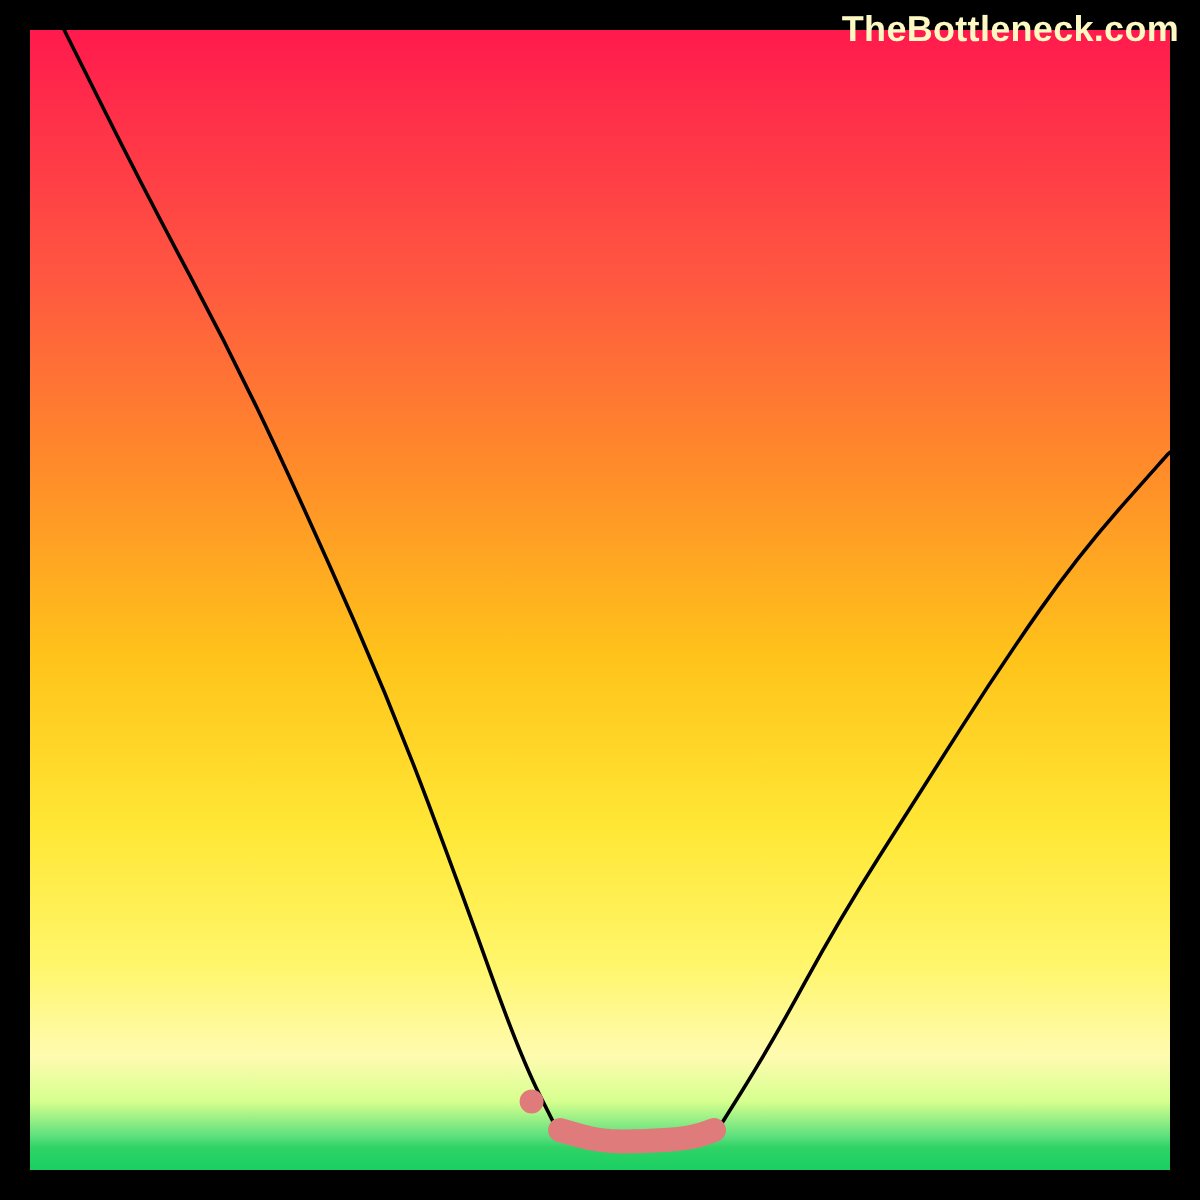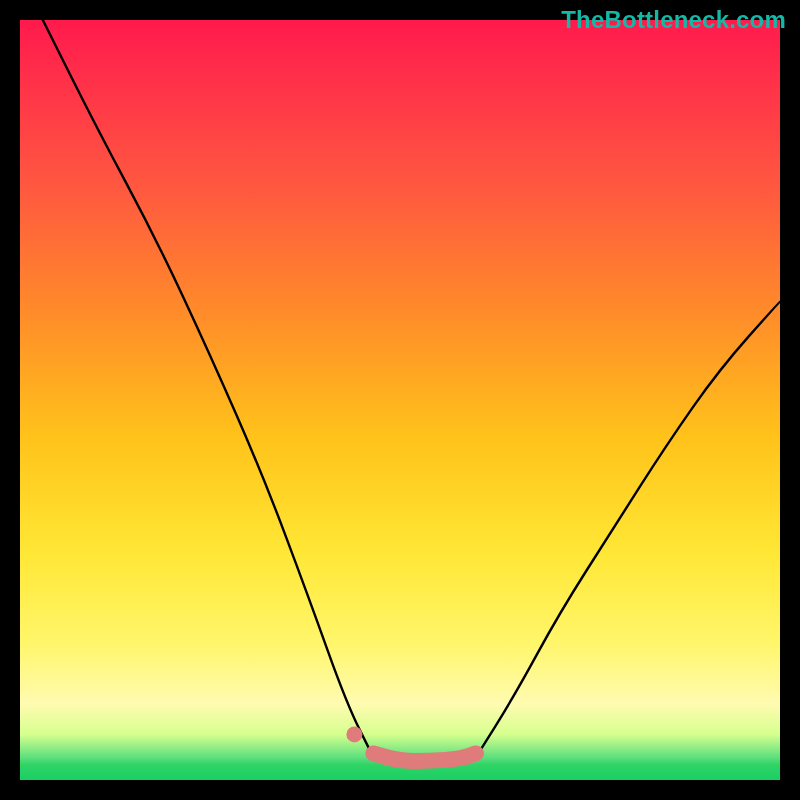--- a/index.html
+++ b/index.html
@@ -10,21 +10,21 @@
     height: 800px;
     background: #000;
   }
   .watermark {
     position: absolute;
     top: 6px;
     right: 14px;
     font-family: Arial, Helvetica, sans-serif;
     font-size: 24px;
     font-weight: 600;
-    color: #14b8a6;
+    color: #fef9c3;
     letter-spacing: 0.2px;
     z-index: 5;
   }
   .plot {
     position: absolute;
     left: 20px;
     top: 20px;
     width: 760px;
     height: 760px;
     overflow: hidden;

